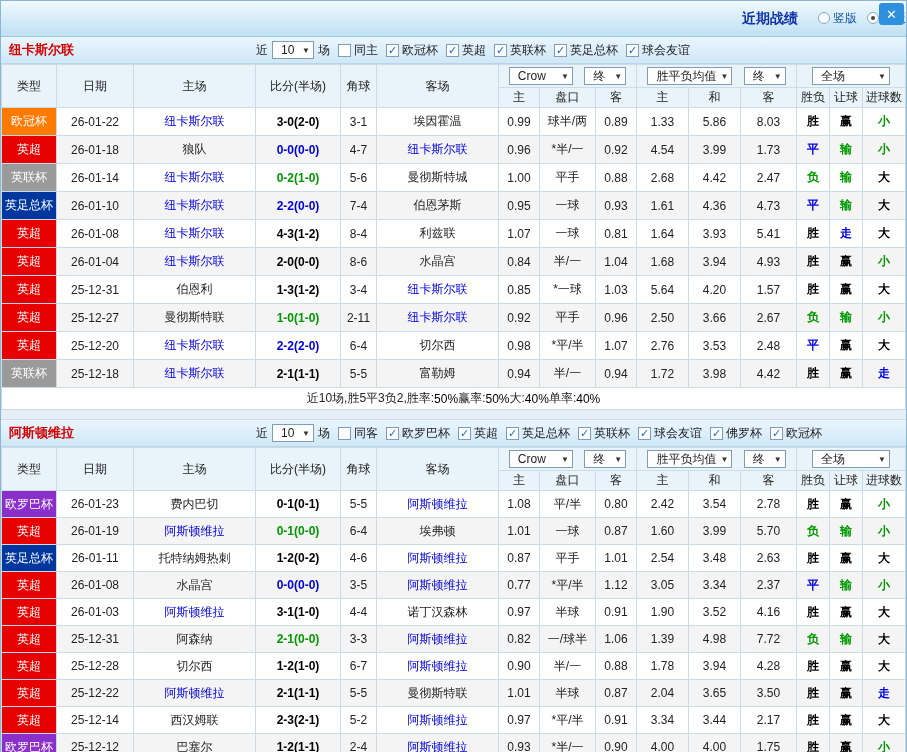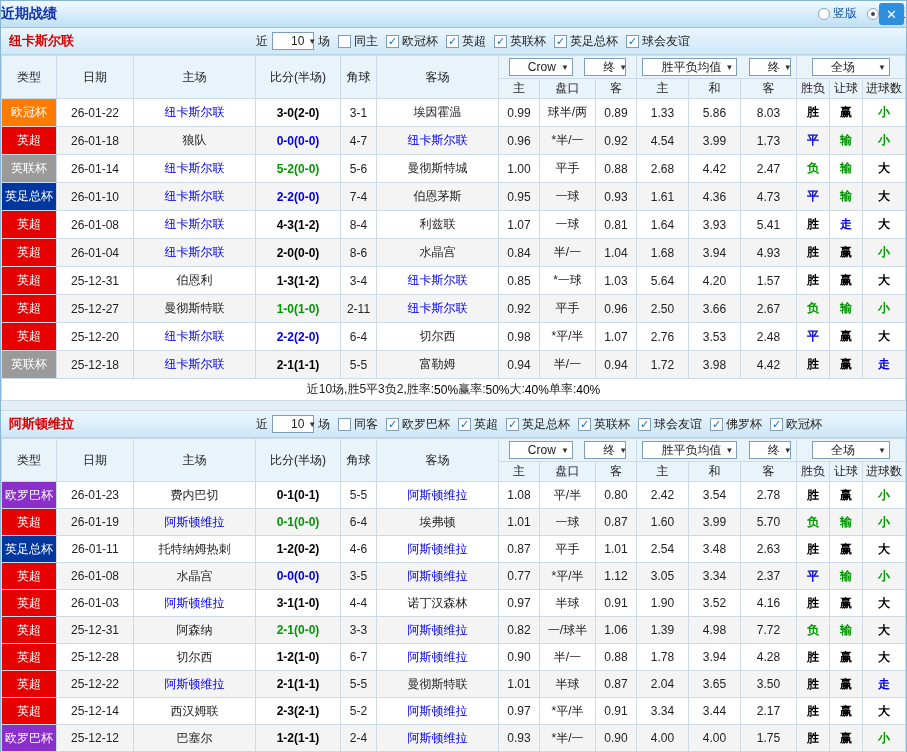--- a/index.html
+++ b/index.html
@@ -5,44 +5,44 @@
   * { margin:0; padding:0; box-sizing:border-box; }
   html,body { width:907px; height:752px; overflow:hidden; }
   body {
     font-family:"Liberation Sans","DejaVu Sans",sans-serif;
     font-size:12px; color:#222; background:#fff;
   }
   .window { width:907px; height:752px; border:1px solid #8ab6d6; position:relative; background:#fff; }
 
   
   .titlebar {
-    height:27px; background:linear-gradient(#f0f9fe,#bfe0f4);
+    height:36px; background:linear-gradient(#f0f9fe,#bfe0f4);
     border-bottom:1px solid #9fc6de;
-    display:flex; align-items:center; justify-content:space-between; position:relative;gap:10px;
+    display:flex; align-items:center; justify-content:flex-end; position:relative;gap:10px;
   }
   .title { color:#1133aa; font-weight:bold; font-size:14px; }
   .radio-item { display:inline-flex; align-items:center; margin-left:10px; color:#1558a8; cursor:pointer; }
   .radio { width:12px; height:12px; border-radius:50%; border:1px solid #89a7bc; background:#fff; margin-right:3px; position:relative; }
   .radio.on::after { content:""; position:absolute; left:3px; top:3px; width:4px; height:4px; border-radius:50%; background:#444; }
   .close {
     position:absolute; right:2px; top:2px; width:25px; height:22px;
     background:#2e8fdf; color:#fff; border-radius:3px; font-size:13px; font-weight:bold;
     display:flex; align-items:center; justify-content:center; cursor:pointer;
   }
 
   
   .filterbar {
     height:27px; background:linear-gradient(#eaf6fe,#cfe7f7);
     border-bottom:1px solid #b9d6e8;
     display:flex; align-items:center; white-space:nowrap;
   }
   .team-name { color:#d60000; font-weight:bold; font-size:13px; width:255px; padding-left:8px; flex:none; }
   .dd-box {
     display:inline-flex; align-items:center; justify-content:space-between;
-    background:#fff; border:1px solid #7f9db9; height:18px; padding:0 3px 0 18px;
+    background:#fff; border:1px solid #7f9db9; height:18px; padding:0 3px 0 8px;
     margin:0 4px; cursor:pointer; vertical-align:middle;
   }
   .arr { font-size:8px; color:#333; margin-left:4px; font-style:normal; }
   .w40 { width:42px; } .w64 { width:64px; } .w60 { width:78px; }
   .cb-item { display:inline-flex; align-items:center; margin-left:8px; cursor:pointer; }
   .cb {
     width:13px; height:13px; border:1px solid #7f9db9; background:#fff;
     display:inline-flex; align-items:center; justify-content:center;
     font-size:11px; font-weight:bold; color:#1166cc; margin-right:3px;
   }
@@ -223,21 +223,21 @@
             <td>3.99</td>
             <td>1.73</td>
             <td class="rescell c-d">平</td>
             <td class="rescell c-l">输</td>
             <td class="rescell c-l">小</td>
           </tr>
           <tr>
             <td class="type" style="background: rgb(154, 154, 154);">英联杯</td>
             <td>26-01-14</td>
             <td class="teamcell focus">纽卡斯尔联</td>
-            <td class="score c-l">5-2(0-0)</td>
+            <td class="score c-l">0-2(1-0)</td>
             <td>5-6</td>
             <td class="teamcell">曼彻斯特城</td>
             <td>1.00</td>
             <td>平手</td>
             <td>0.88</td>
             <td>2.68</td>
             <td>4.42</td>
             <td>2.47</td>
             <td class="rescell c-l">负</td>
             <td class="rescell c-l">输</td>

